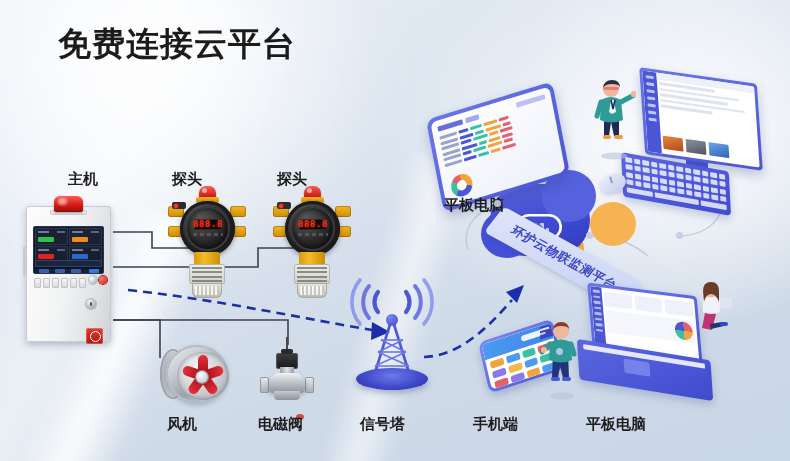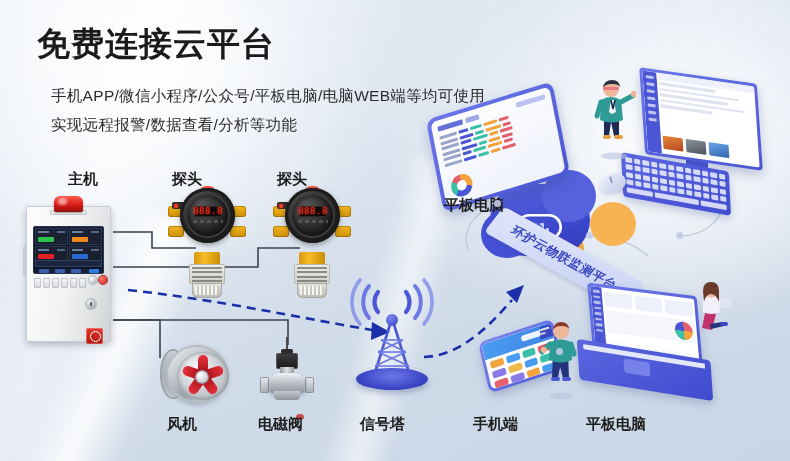--- a/index.html
+++ b/index.html
@@ -26,21 +26,21 @@
   .sheen3{left:330px;top:150px;width:70px;height:560px;transform:rotate(16deg);
     background:linear-gradient(90deg,rgba(255,255,255,0) 0%,rgba(255,255,255,.6) 50%,rgba(255,255,255,0) 100%);
     filter:blur(5px);}
   .glowtl{position:absolute;left:-120px;top:-160px;width:520px;height:430px;border-radius:50%;
     background:radial-gradient(circle,rgba(255,255,255,.85) 0%,rgba(255,255,255,0) 70%);pointer-events:none;}
   .glowr{position:absolute;left:500px;top:-90px;width:420px;height:420px;border-radius:50%;
     background:radial-gradient(circle,rgba(255,255,255,.7) 0%,rgba(255,255,255,0) 68%);pointer-events:none;}
   svg.layer{position:absolute;left:0;top:0;width:790px;height:461px;pointer-events:none;}
 
   
-  .hd-title{position:absolute;left:37px;top:22px;font-size:33px;font-weight:bold;color:#1b1b1b;letter-spacing:1px;}
+  .hd-title{position:absolute;left:58px;top:22px;font-size:33px;font-weight:bold;color:#1b1b1b;letter-spacing:1px;}
   .hd-l1{position:absolute;left:51px;top:86px;font-size:15.5px;color:#2c2c2c;letter-spacing:.3px;}
   .hd-l2{position:absolute;left:51px;top:115px;font-size:15.5px;color:#2c2c2c;letter-spacing:.3px;}
 
   
   .lbl{position:absolute;font-size:15px;font-weight:bold;color:#1d1d1d;white-space:nowrap;}
   .lbl-host{left:68px;top:170px;}
   .lbl-p1{left:172px;top:170px;}
   .lbl-p2{left:277px;top:170px;}
   .lbl-fan{left:167px;top:415px;}
   .lbl-valve{left:258px;top:415px;}
@@ -88,23 +88,23 @@
   .host-plate:after{content:"";position:absolute;left:4px;top:3px;width:9px;height:9px;border-radius:50%;border:1.4px solid #fff;}
 
   
   .det{position:absolute;width:78px;height:120px;}
   #det1{left:168px;top:186px;}
   #det2{left:273px;top:186px;}
   .det-cap{position:absolute;left:31px;top:0;width:17px;height:13px;border-radius:7px 7px 3px 3px;
     background:linear-gradient(180deg,#ff5a50,#b9110c);box-shadow:0 1px 2px rgba(0,0,0,.3);}
   .det-cap:after{content:"";position:absolute;left:3px;top:2px;width:5px;height:5px;border-radius:3px;background:rgba(255,255,255,.55);filter:blur(.6px);}
   .det-neck{position:absolute;left:28px;top:11px;width:23px;height:6px;border-radius:2px;background:linear-gradient(180deg,#f2b21c,#d08f09);}
-  .det-body{position:absolute;left:12px;top:2px;width:55px;height:55px;border-radius:50%;
+  .det-body{position:absolute;left:12px;top:15px;width:55px;height:55px;border-radius:50%;
     background:radial-gradient(circle at 35% 28%,#5a5a5a 0%,#232323 55%,#0d0d0d 100%);
-    box-shadow:0 2px 5px rgba(0,0,0,.35),inset 0 0 0 3px #1c1c1c;}
+    box-shadow:0 2px 5px rgba(0,0,0,.35),inset 0 0 0 3px #1c1c1c;font-weight:bold;}
   .det-ring{position:absolute;left:5px;top:5px;right:5px;bottom:5px;border-radius:50%;
     border:2px solid #3a3a3a;box-shadow:inset 0 0 7px rgba(0,0,0,.85);}
   .det-lcd{position:absolute;left:14px;top:18px;width:28px;height:11px;border-radius:1px;background:#0a0a0a;
     box-shadow:inset 0 0 0 1px #2a2a2a;display:flex;align-items:center;justify-content:center;}
   .det-digits{font-family:"DejaVu Sans Mono","Liberation Mono",monospace;font-size:9px;color:#ff2b16;letter-spacing:.5px;
     text-shadow:0 0 3px rgba(255,50,20,.9);line-height:1;}
   .det-sub{position:absolute;left:13px;top:32px;width:30px;height:3px;
     background:repeating-linear-gradient(90deg,#5d5d5d 0 4px,transparent 4px 7px);opacity:.8;}
   .det-ear{position:absolute;width:16px;height:11px;border-radius:3px;background:linear-gradient(180deg,#f5b71f,#cc8f07);box-shadow:inset 0 0 0 1px rgba(120,80,0,.45);}
   .ear-tl{left:0px;top:20px;}
@@ -319,22 +319,20 @@
         <path d="M378,352 L406,352"></path>
         <path d="M375,366 L409,366"></path>
       <path d="M381,340 L406,352"></path>
         <path d="M403,340 L378,352"></path>
       <path d="M378,352 L409,366"></path>
         <path d="M406,352 L375,366"></path>
     </g>
   </svg>
 
   <div class="hd-title">免费连接云平台</div>
-  <div class="hd-l1">手机APP/微信小程序/公众号/平板电脑/电脑WEB端等均可使用</div>
-  <div class="hd-l2">实现远程报警/数据查看/分析等功能</div>
 
   <div id="host">
     <div class="host-body">
       <div class="host-hinge"></div>
       <div class="host-screen">
         <div class="scr-grid">
           <div class="scr-cell">
               <span class="scr-mini"></span>
               <span class="scr-mini2"></span>
               <span class="scr-badge bg-green"></span>

